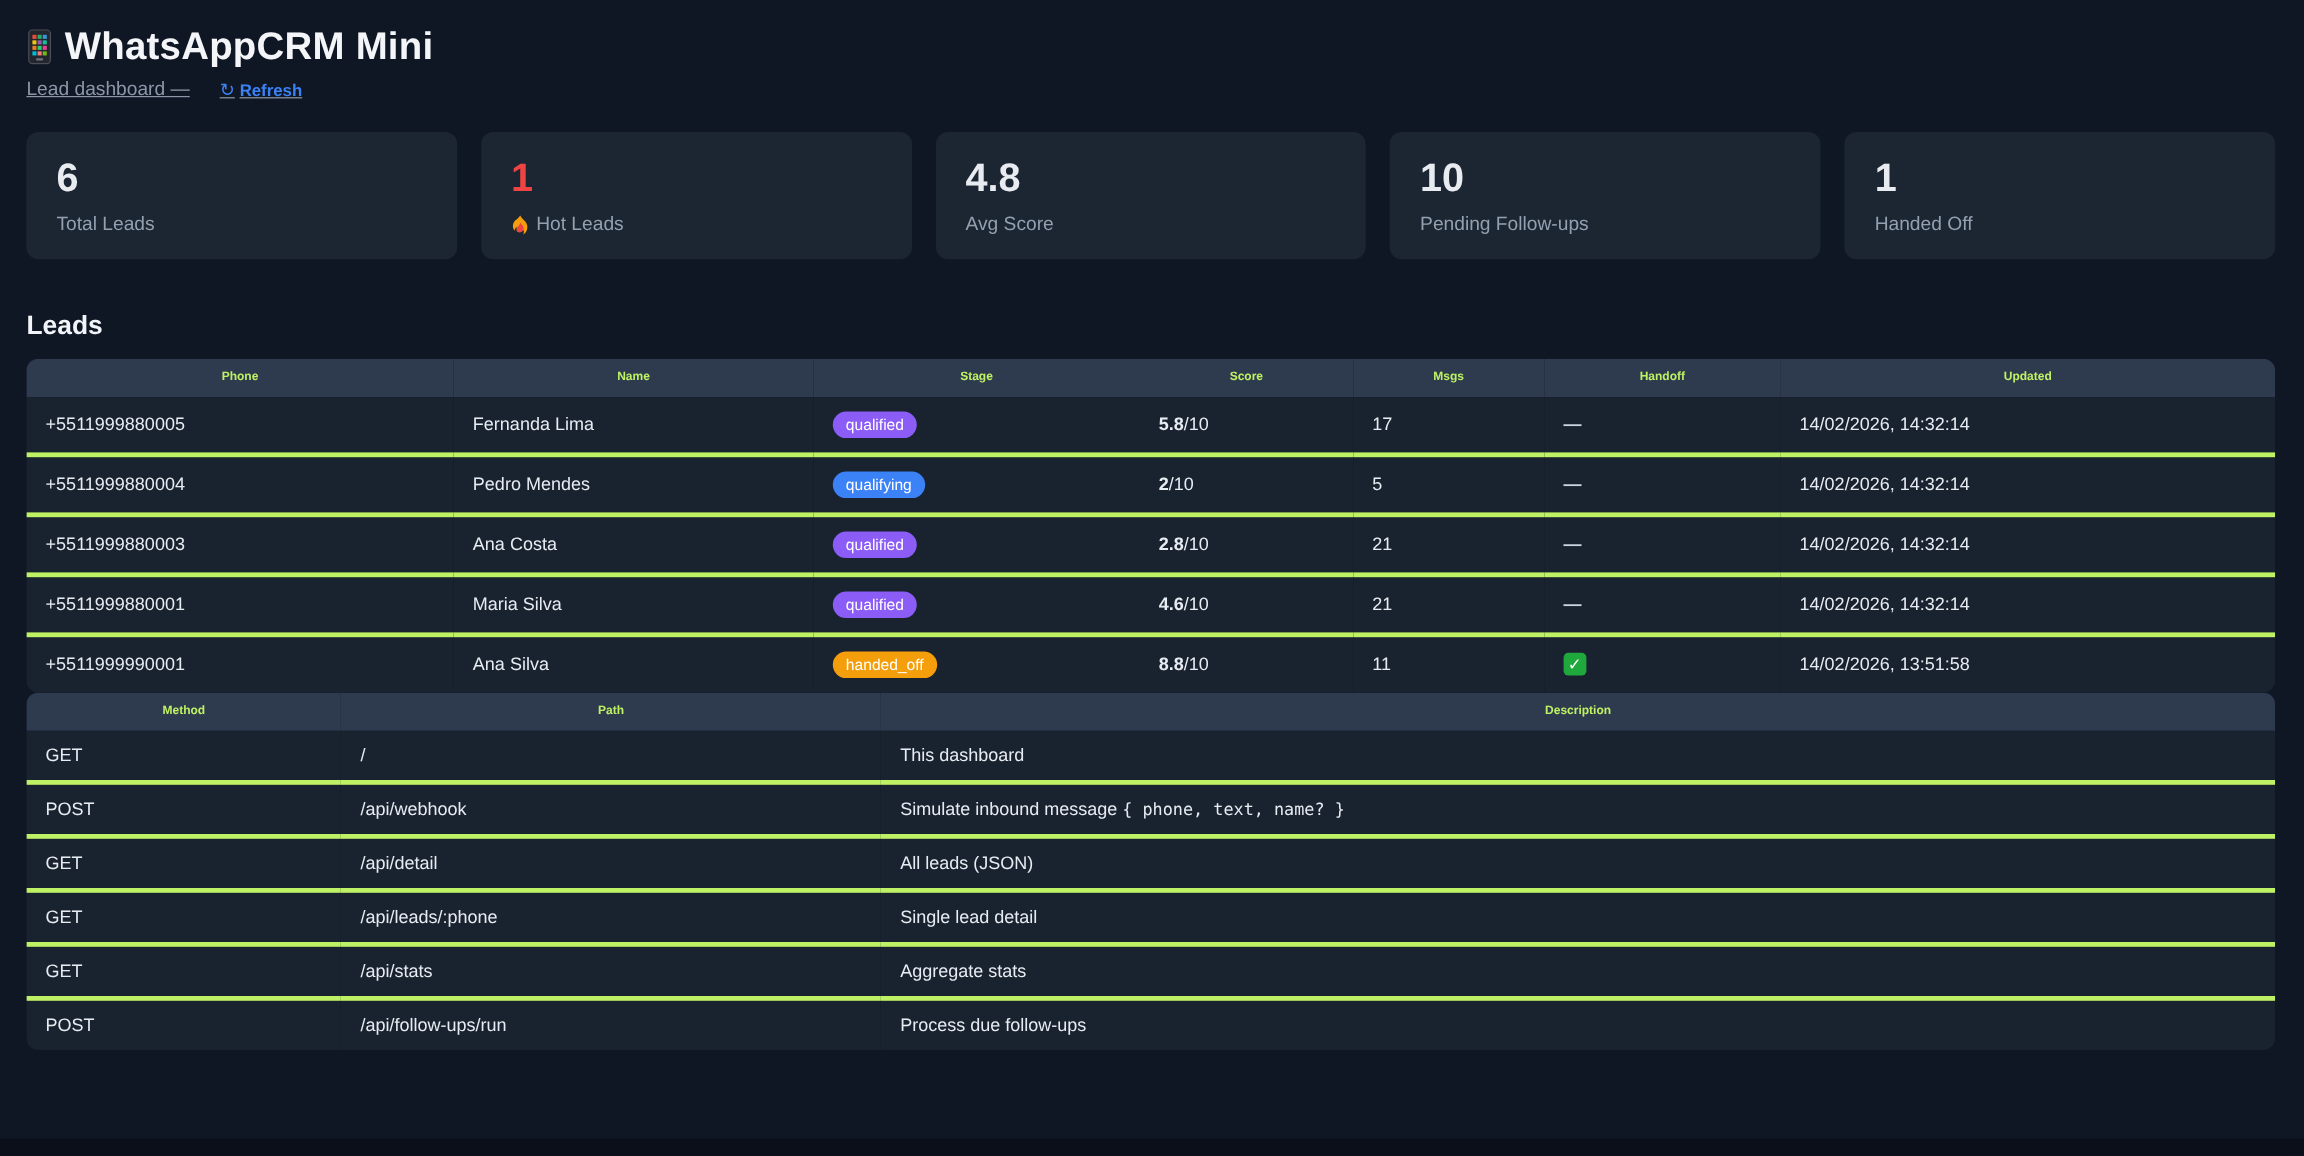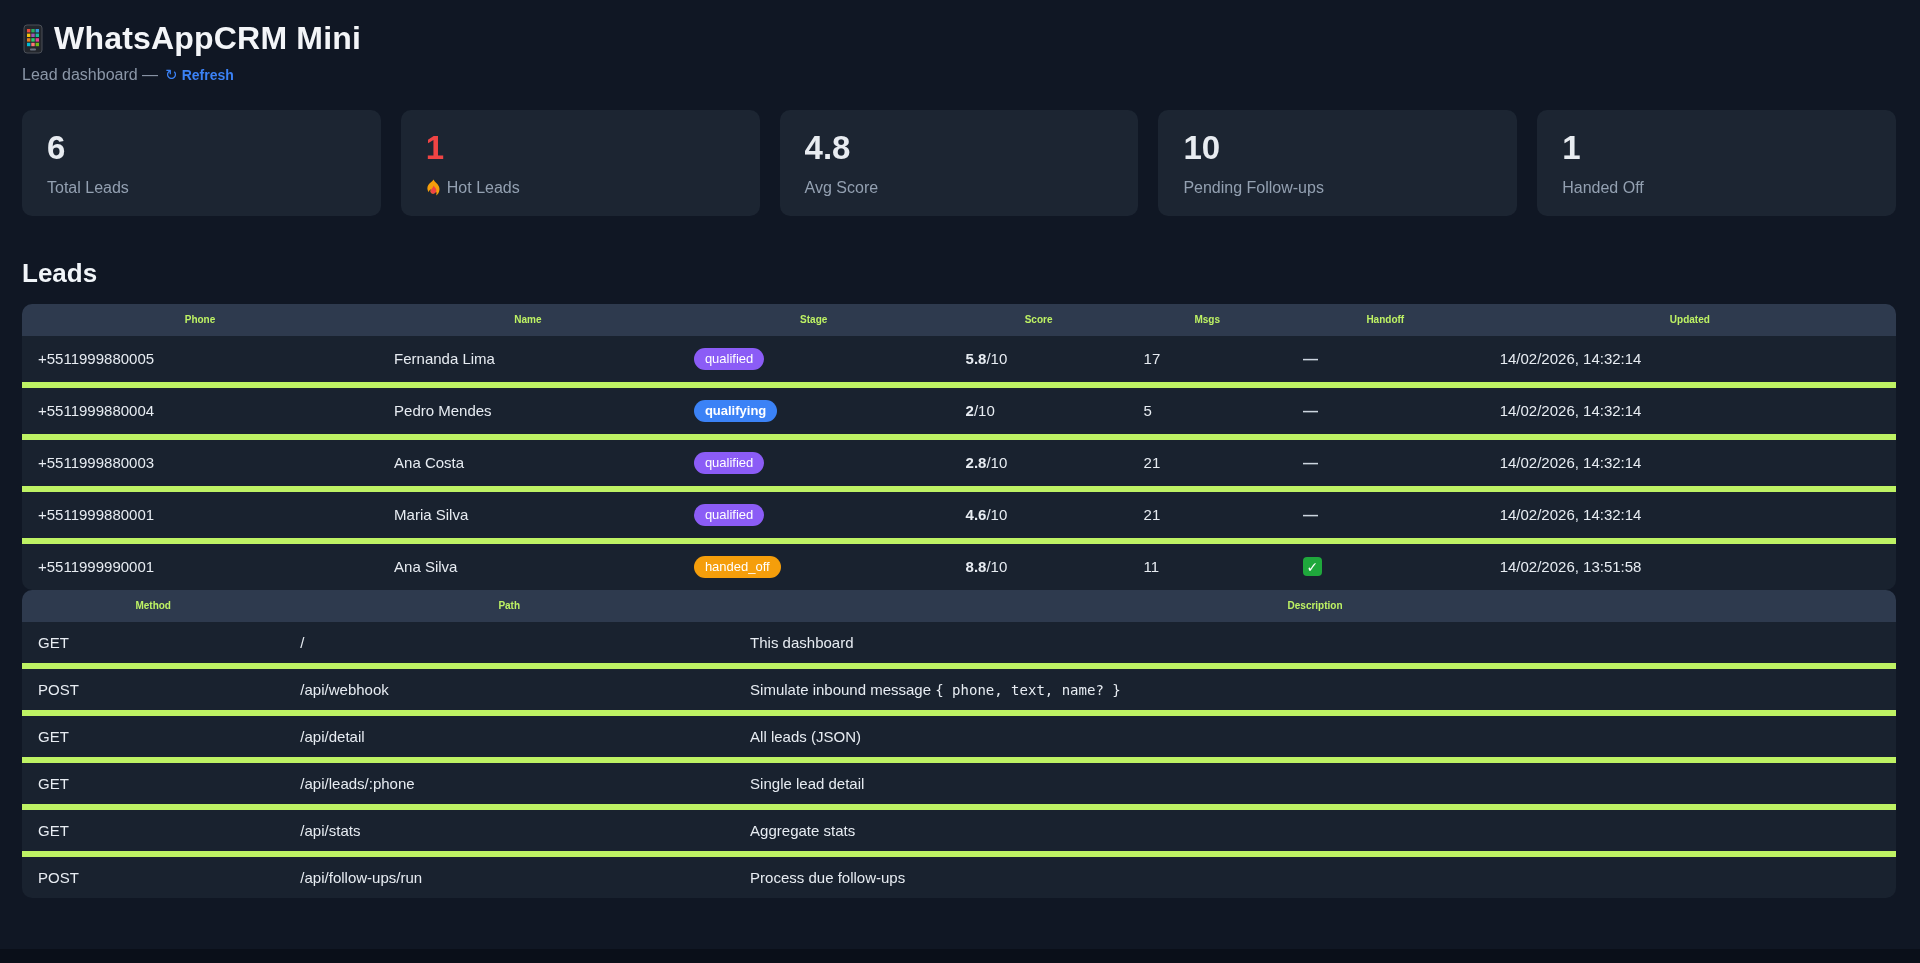--- a/index.html
+++ b/index.html
@@ -10,56 +10,56 @@
     color: #e7ecf2;
     overflow: hidden;
   }
   .page { padding: 16px 24px 0 22px; }
 
   
   .app-header { padding-top: 4px; }
   .title-row { display: flex; align-items: center; gap: 10px; }
   .title-row h1 { font-size: 32px; font-weight: 700; color: #f3f5f8; letter-spacing: 0.2px; }
   .phone-glyph { display: inline-flex; }
-  .subtitle { margin-top: 9px; font-size: 16px; color: #8b97a8; display: flex; align-items: center; gap: 7px; }
+  .subtitle { margin-top: 9px; font-size: 16px; color: #8b97a8; display: flex; align-items: center; gap: 25px; text-decoration: underline; }
   .refresh-link { color: #3b82f6; font-size: 14px; font-weight: 600; text-decoration: none; display: inline-flex; align-items: center; gap: 4px; cursor: pointer; }
   .refresh-link .glyph { font-size: 15px; font-weight: 400; }
 
   
   .stats-row { display: flex; gap: 20px; margin-top: 26px; }
   .stat-card {
     flex: 1;
     background: #1c2532;
     border-radius: 10px;
     padding: 21px 25px 19px 25px;
   }
   .stat-value { font-size: 33px; font-weight: 700; color: #e8ecf1; line-height: 1.05; }
   .stat-value.red { color: #ef4444; }
   .stat-label { margin-top: 13px; font-size: 16px; color: #93a0b1; display: flex; align-items: center; gap: 6px; }
 
   
-  .section-title { margin-top: 42px; margin-bottom: 15px; font-size: 26px; font-weight: 700; color: #f1f5f9; }
+  .section-title { margin-top: 42px; margin-bottom: 15px; font-size: 22px; font-weight: 700; color: #f1f5f9; }
   .section-title.second { margin-top: 46px; }
 
   .table-card { border-radius: 10px; overflow: hidden; }
   table { width: 100%; border-collapse: collapse; }
   thead th {
     background: #2e3a4e;
     color: #bef264;
     font-size: 10px;
     font-weight: 700;
     text-align: center;
     padding: 10px 16px 11px 16px;
   }
   tbody td {
     background: #19222f;
     padding: 12px 16px;
     font-size: 15px;
     color: #e7ecf2;
-    border-top: 6px solid #bef264;
+    border-top: 4px solid #bef264;
   }
   tbody tr:first-child td { border-top: none; }
 
   
   .col-phone { width: 19%; } .col-name { width: 16%; } .col-stage { width: 14.5%; }
   .col-score { width: 9.5%; } .col-msgs { width: 8.5%; } .col-handoff { width: 10.5%; }
   .col-updated { width: 22%; }
 
   
   .col-method { width: 14%; } .col-path { width: 24%; } .col-desc { width: 62%; }
@@ -204,21 +204,21 @@
             <td><span class="stage-badge" style="background: rgb(139, 92, 246);">qualified</span></td>
             <td><span class="score-num">5.8</span><span>/10</span></td>
             <td>17</td>
             <td><span class="handoff-mark dash">—</span></td>
             <td>14/02/2026, 14:32:14</td>
           </tr>
 
           <tr>
             <td>+5511999880004</td>
             <td>Pedro Mendes</td>
-            <td><span class="stage-badge" style="background: rgb(59, 130, 246); font-weight: bold;">qualifying</span></td>
+            <td><span class="stage-badge" style="background: rgb(59, 130, 246);">qualifying</span></td>
             <td><span class="score-num">2</span><span>/10</span></td>
             <td>5</td>
             <td><span class="handoff-mark dash">—</span></td>
             <td>14/02/2026, 14:32:14</td>
           </tr>
 
           <tr>
             <td>+5511999880003</td>
             <td>Ana Costa</td>
             <td><span class="stage-badge" style="background: rgb(139, 92, 246);">qualified</span></td>

